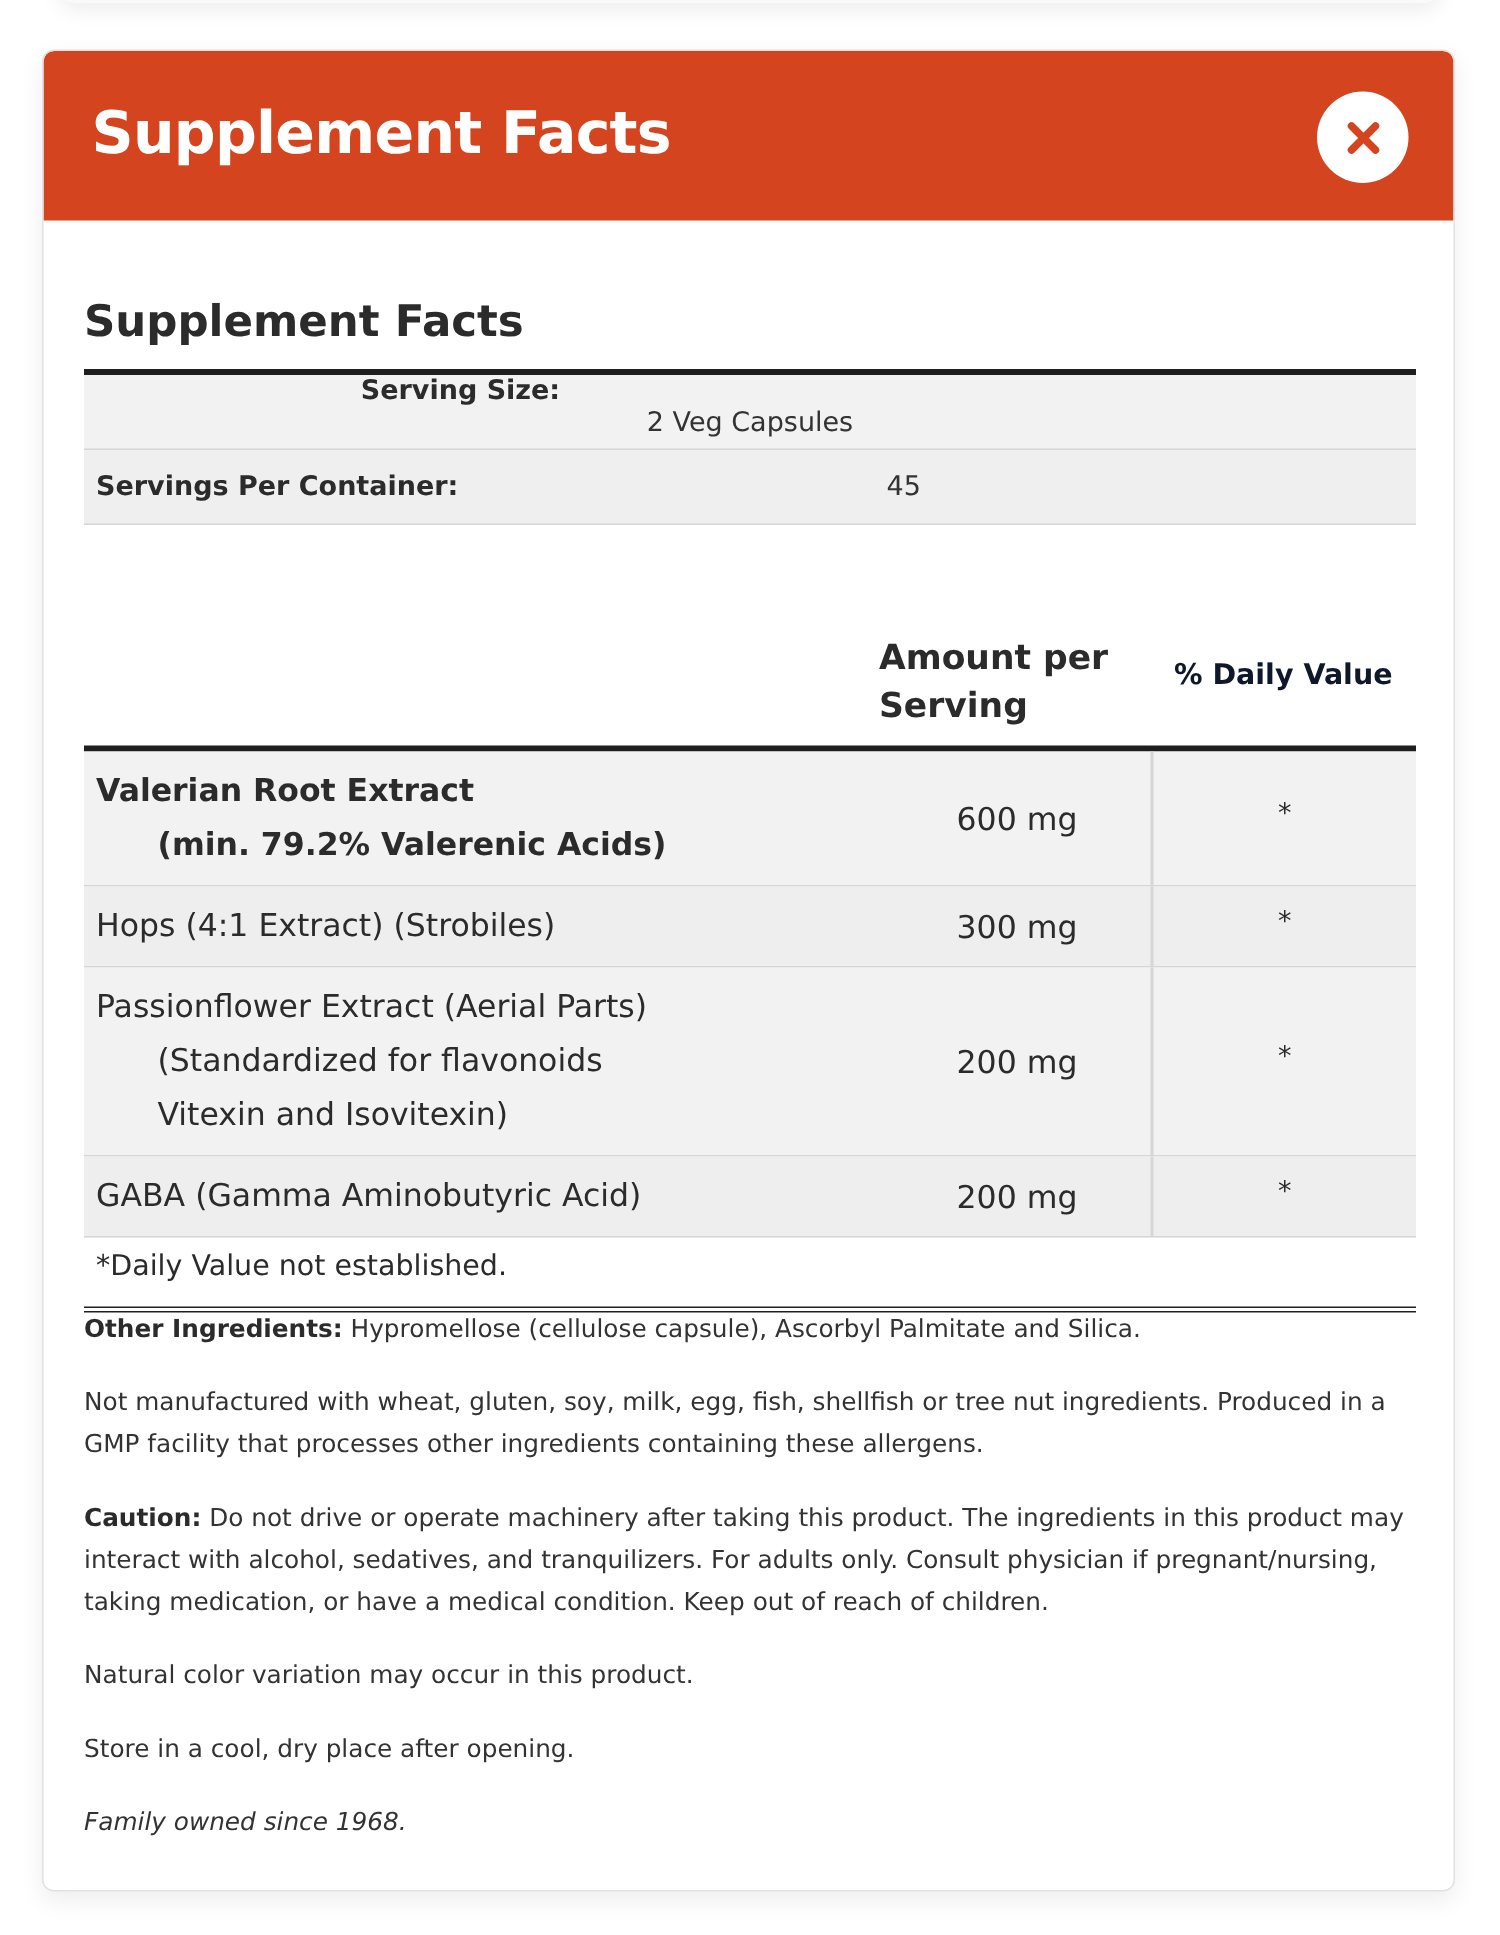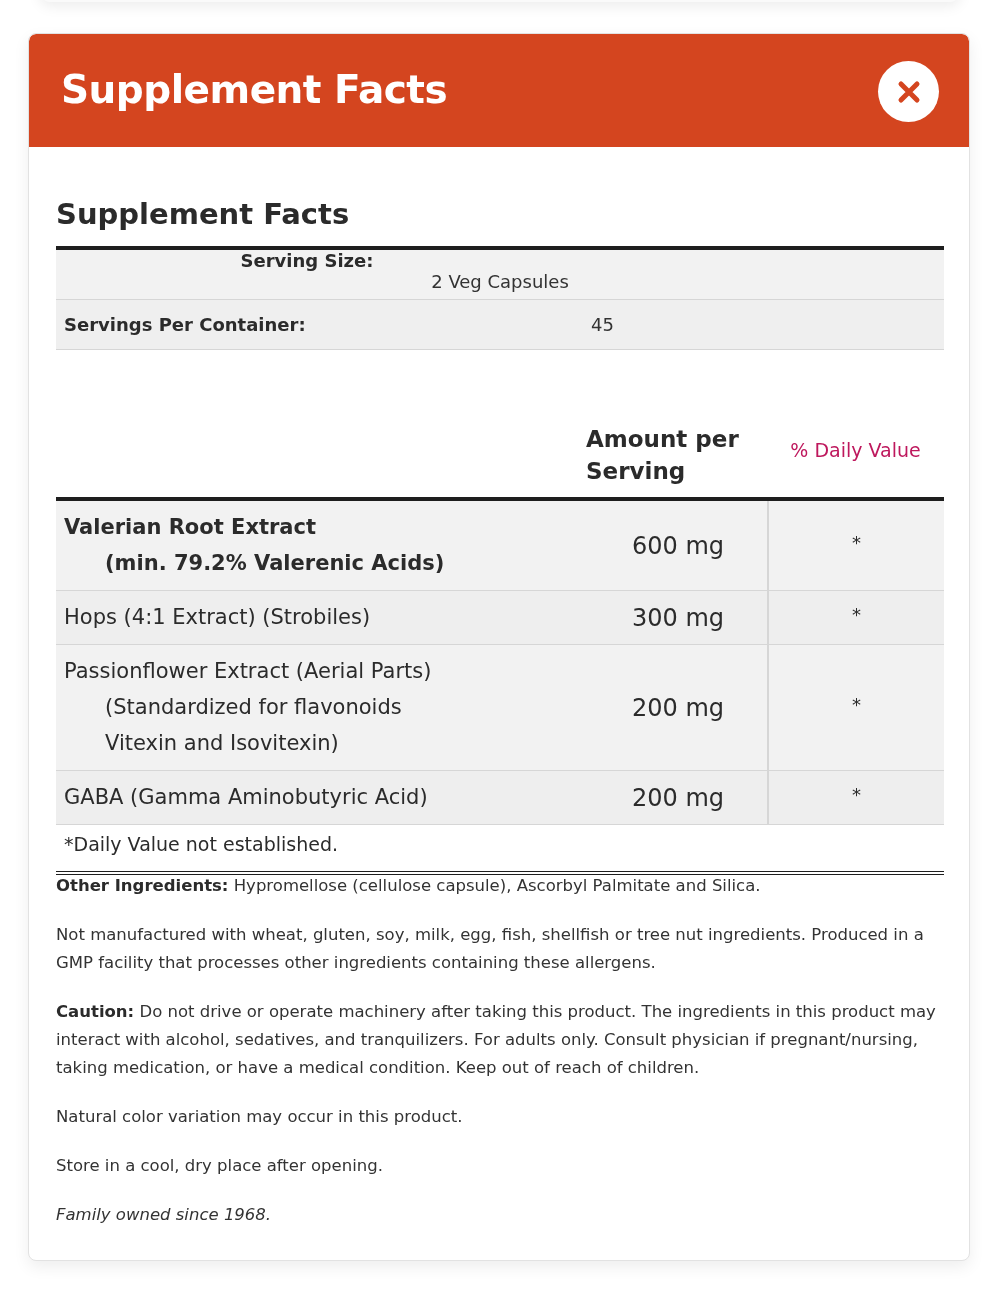--- a/index.html
+++ b/index.html
@@ -33,29 +33,29 @@
   }
   .serving-table { position: absolute; top: 99px; left: 0; width: 888px; border-top: 4px solid #1e1e1e; }
   .serving-row { height: 50px; display: flex; align-items: center; border-bottom: 1px solid #d6d6d6; }
   .serving-row:nth-child(1) { background: #f2f2f2; flex-direction: column; }
   .serving-row:nth-child(2) { background: #efefef; }
   .serving-label { width: 535px; padding-left: 8px; font-weight: bold; font-size: 18px; color: #2b2b2b; }
   .serving-value { font-size: 18px; color: #333; }
 
   .ing-head { position: absolute; top: 238px; left: 0; width: 888px; height: 112px; }
   .head-amount { position: absolute; left: 530px; width: 184px; top: 38px; text-align: left; font-size: 23px; font-weight: 600; line-height: 32px; color: #2b2b2b; }
-  .head-dv { position: absolute; left: 711px; width: 177px; top: 54px; text-align: center; font-size: 19px; font-weight: 400; color: #be185d; }
+  .head-dv { position: absolute; left: 711px; width: 177px; top: 54px; text-align: center; font-size: 19px; font-weight: 700; color: #0f172a; }
 
   .ing-table { position: absolute; top: 350px; left: 0; width: 888px; border-top: 4px solid #1e1e1e; }
   .ing-row { display: flex; border-bottom: 1px solid #d6d6d6; }
   .ing-row.odd { background: #f2f2f2; }
   .ing-row.even { background: #eeeeee; }
   .ing-name { width: 711px; padding: 11px 8px 10px 8px; font-size: 21px; line-height: 36px; color: #2b2b2b; position: relative; }
   .ing-name .sub { padding-left: 41px; display: block; }
-  .ing-amount { position: absolute; left: 530px; width: 184px; text-align: center; font-size: 24px; color: #2b2b2b; }
+  .ing-amount { position: absolute; left: 530px; width: 184px; text-align: center; font-size: 21px; color: #2b2b2b; }
   .ing-dv { width: 177px; border-left: 2px solid #d6d6d6; text-align: center; font-size: 18px; color: #2b2b2b; display: flex; align-items: center; justify-content: center; padding-bottom: 6px; }
   .ing-name-wrap { width: 711px; position: relative; display: flex; align-items: center; }
   .footnote { padding: 8px 8px 0 8px; height: 50px; font-size: 19px; color: #2b2b2b; border-bottom: 4px double #1e1e1e; }
 
   .notes { position: absolute; top: 725px; left: 0; width: 888px; font-size: 16.5px; line-height: 28px; color: #333; }
   .notes p { margin-bottom: 21px; }
   .notes b { font-weight: bold; color: #2b2b2b; }
   .notes i { font-style: italic; }
 </style>
 </head>

